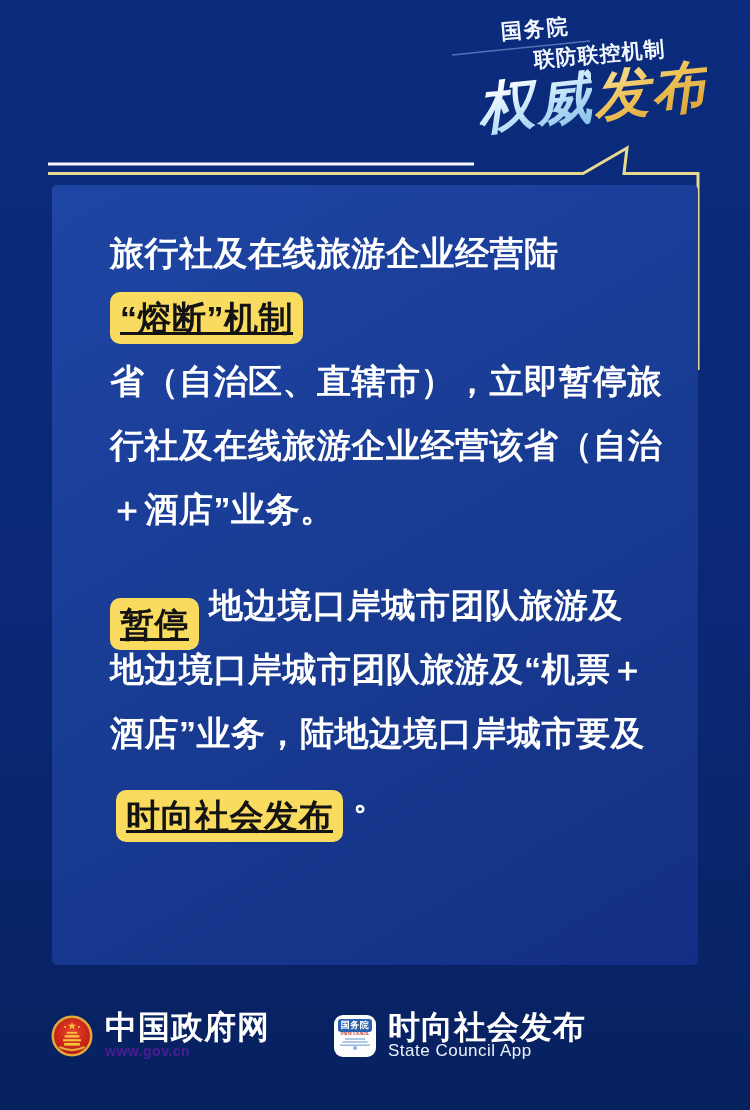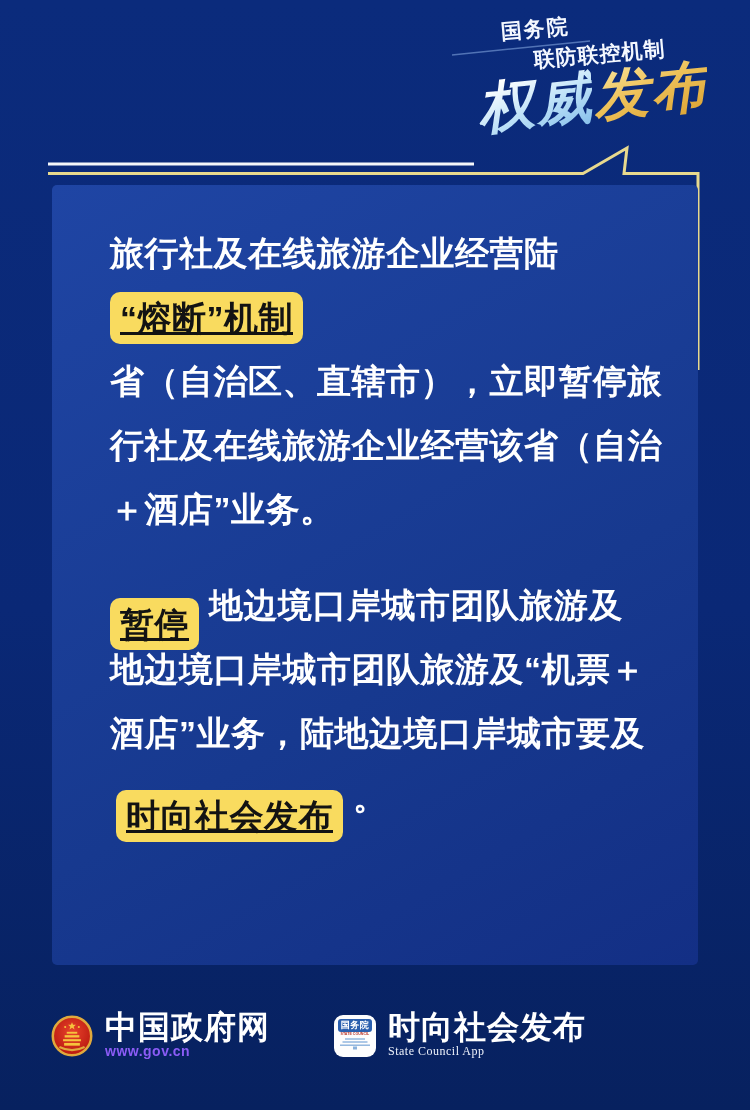--- a/index.html
+++ b/index.html
@@ -50,23 +50,23 @@
     display:inline-block;background:#f9db5f;color:#131313;
     padding:6px 10px;line-height:1.2;border-radius:10px;text-decoration:underline;
   }
   .gap-l{margin-left:6px;}
   .gap-r{margin-right:10px;margin-top:36px;}
   
   .footer{position:absolute;left:51px;top:1013px;height:46px;display:flex;align-items:center;}
   .logo-block{display:flex;align-items:center;}
   .logo-text{margin-left:12px;}
   .logo-name{color:#ffffff;font-size:32px;font-weight:700;letter-spacing:1px;line-height:28px;}
-  .logo-sub{color:#8b5cf6;font-size:14px;font-weight:600;letter-spacing:.5px;line-height:16px;margin-top:2px;}
+  .logo-sub{color:#4c1d95;font-size:14px;font-weight:600;letter-spacing:.5px;line-height:16px;margin-top:2px;}
   .app-block{margin-left:64px;}
-  .app-sub-serif{font-family:Liberation Serif, serif;font-size:12px;font-weight:400;letter-spacing:.5px;color:#eef2fb;margin-top:1px;line-height:18px;}
+  .app-sub-serif{font-family:Liberation Sans, sans-serif;font-size:17px;font-weight:400;letter-spacing:.5px;color:#eef2fb;margin-top:1px;line-height:18px;}
   .app-icon{
     width:42px;height:42px;background:#fdfdfd;border-radius:9px;
     display:flex;flex-direction:column;align-items:center;box-sizing:border-box;padding-top:4px;
   }
   .app-icon-pill{
     background:#2a5fae;border-radius:3px;width:34px;height:13px;
     display:flex;align-items:center;justify-content:center;
     color:#ffffff;font-size:9px;font-weight:700;letter-spacing:.5px;
   }
   .app-icon-sub{

